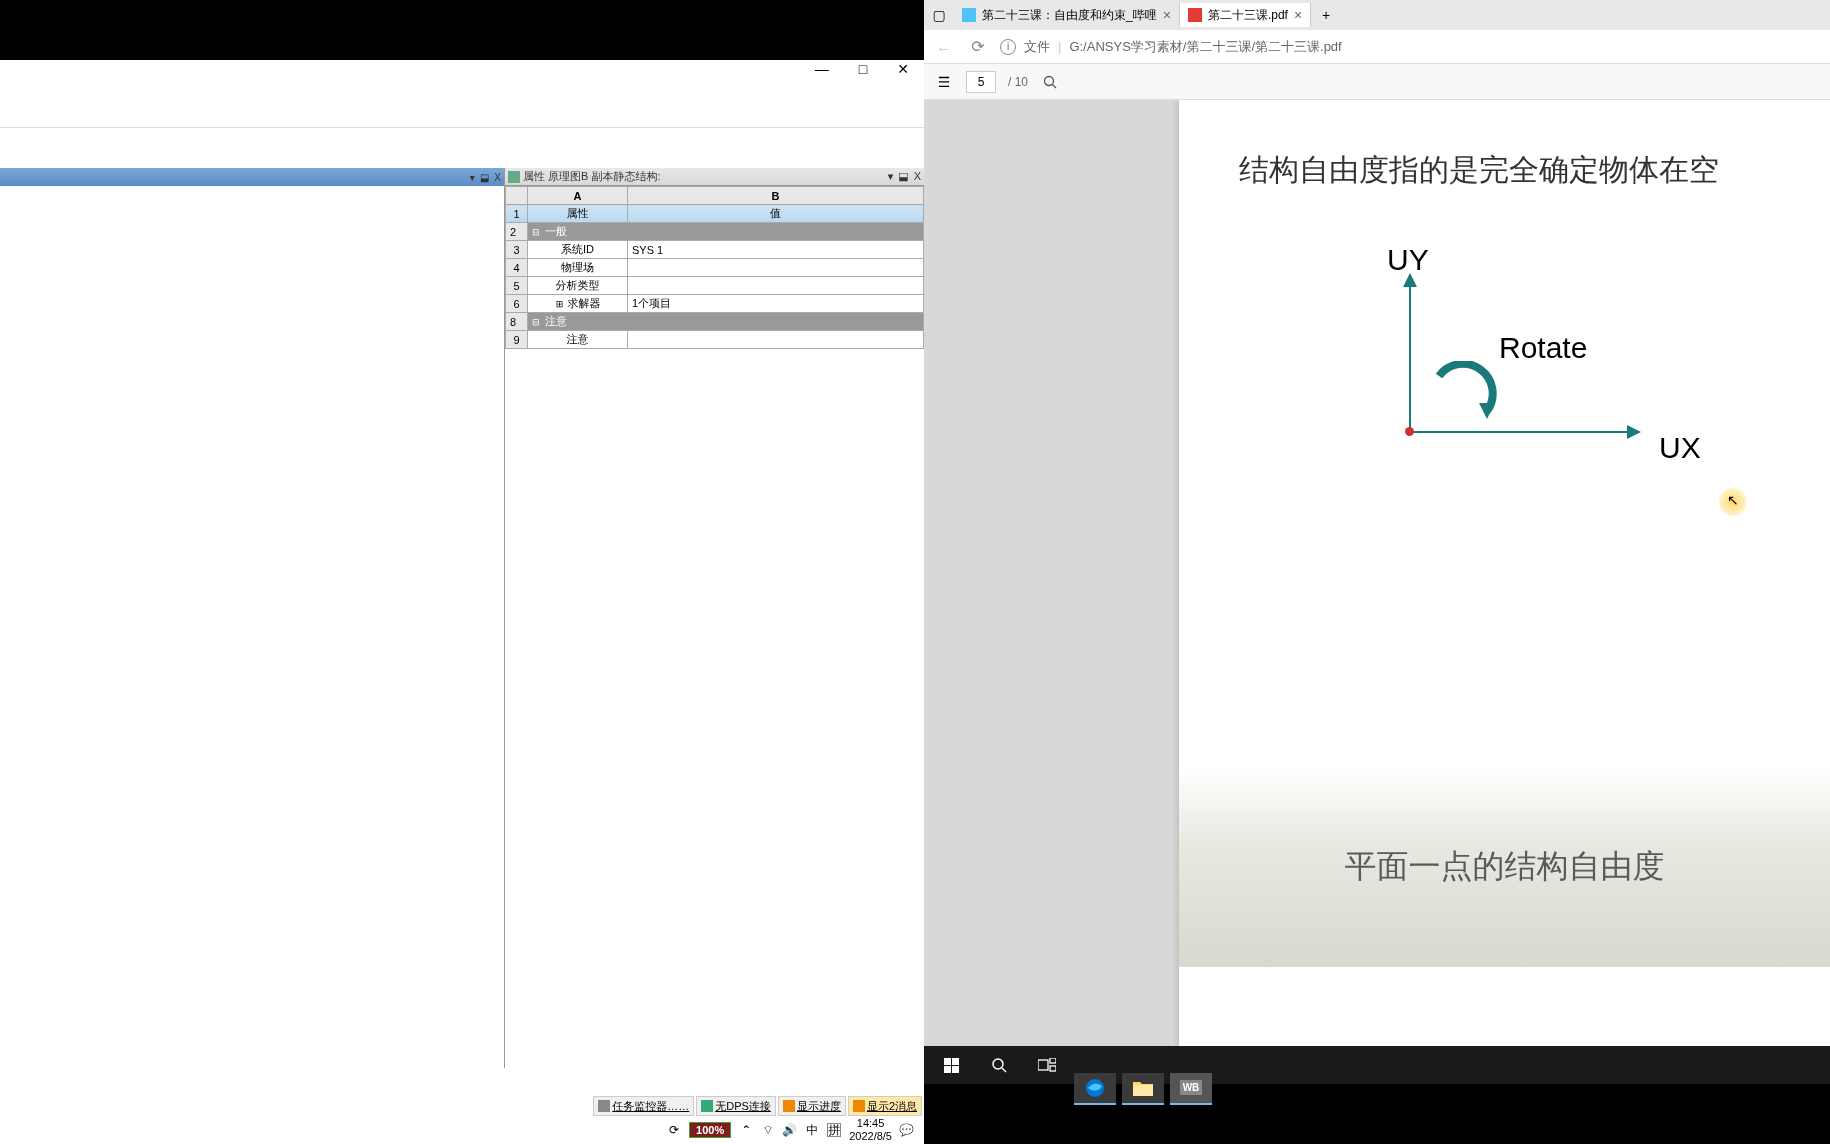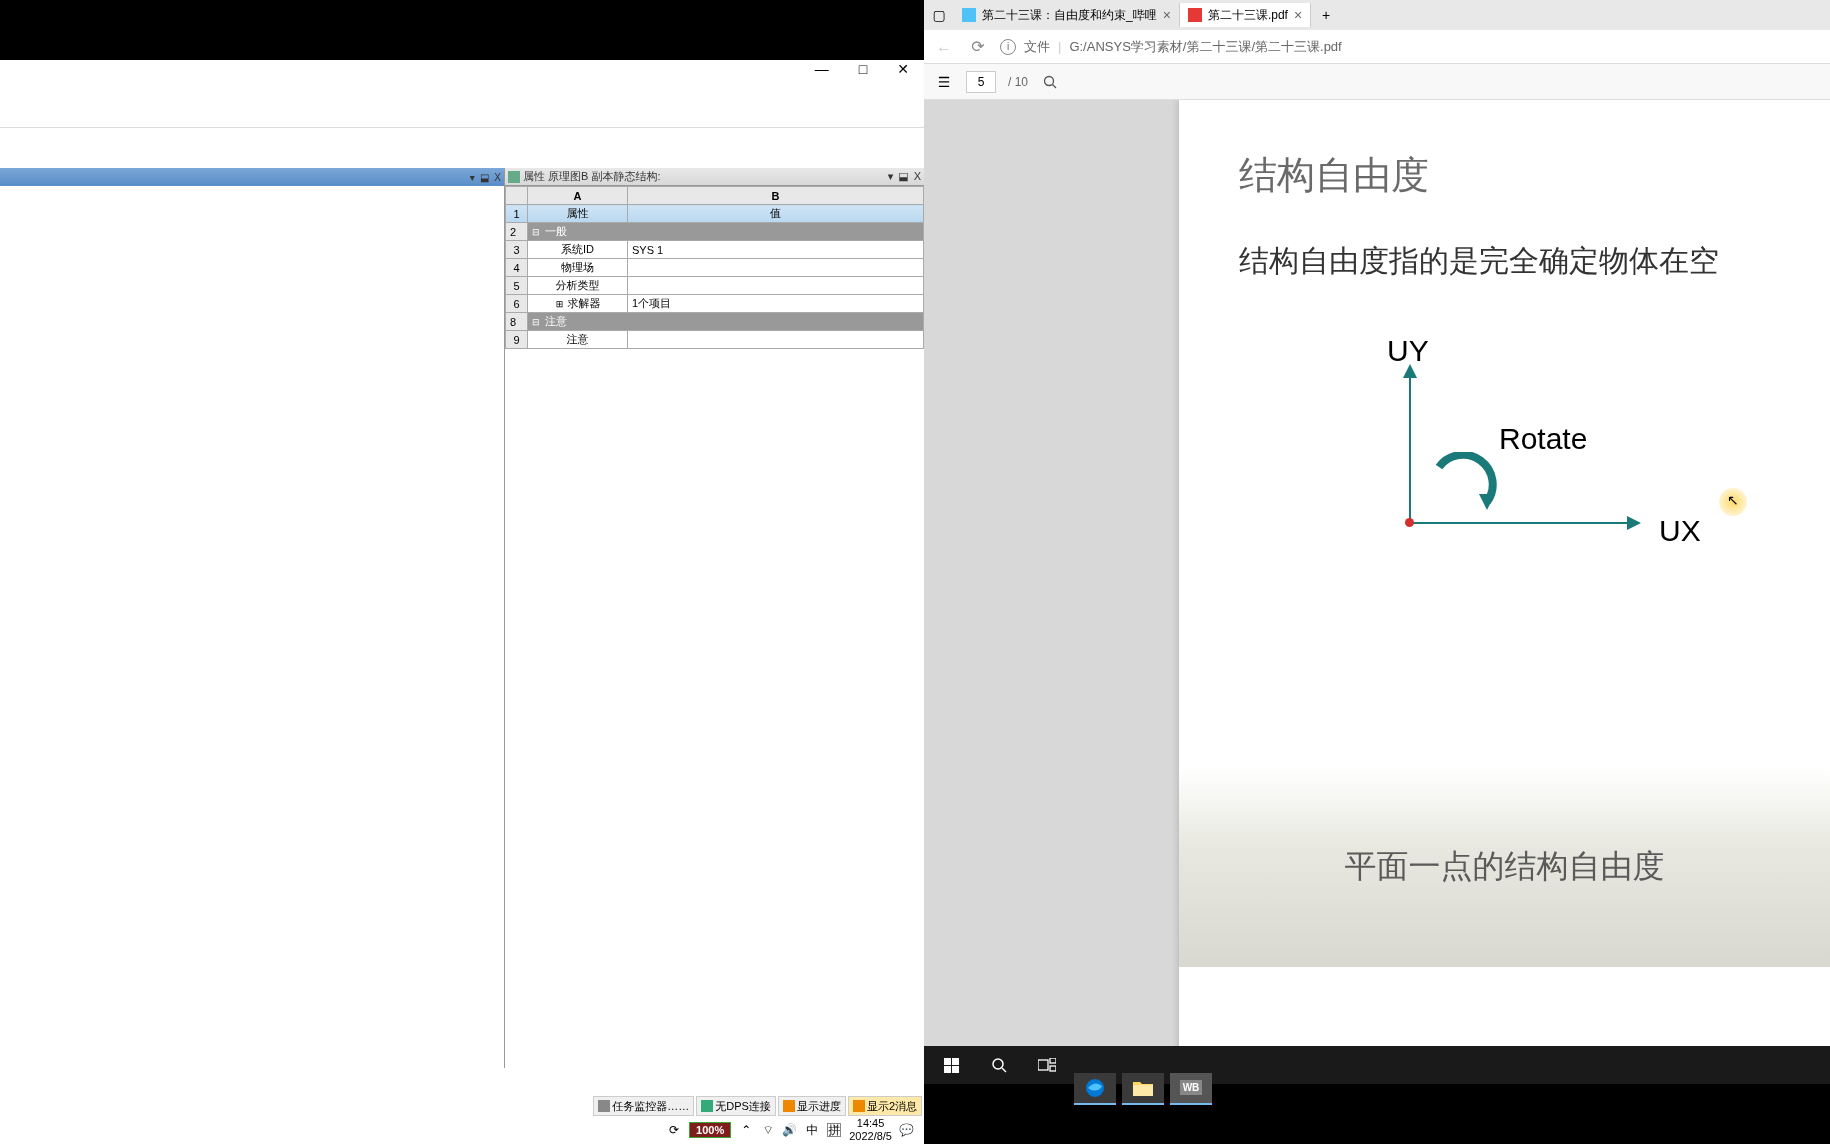--- a/index.html
+++ b/index.html
@@ -28,21 +28,21 @@
     .prop-table th { background: #e8e8e8; }
     .prop-table .col-num { width: 22px; background: #e8e8e8; }
     .prop-table .col-a { width: 100px; }
     .prop-table .header-row td { background: linear-gradient(#d0e4f5, #b8d8f0); }
     .prop-table .group-row td { background: #999; color: #fff; text-align: left; }
     .prop-table .data-row .col-a-cell { text-align: center; }
     .prop-table .data-row .col-b-cell { text-align: left; background: #fff; }
     .prop-table .expand { display: inline-block; width: 10px; font-size: 9px; }
     
     .statusbar { position: absolute; bottom: 0; left: 0; right: 0; height: 48px; background: #fff; }
-    .status-top { height: 20px; display: flex; justify-content: flex-end; gap: 2px; padding-right: 2px; }
+    .status-top { height: 20px; display: flex; justify-content: flex-end; gap: 2px; padding-right: 2px; text-decoration: underline; }
     .status-btn { background: #f0f0f0; border: 1px solid #ccc; padding: 1px 4px; font-size: 11px; display: flex; align-items: center; gap: 2px; }
     .status-icon { width: 12px; height: 12px; display: inline-block; }
     .status-bottom { height: 28px; display: flex; justify-content: flex-end; align-items: center; gap: 8px; padding-right: 10px; font-size: 11px; }
     .zoom-box { background: #7f1d1d; color: #fff; padding: 1px 6px; border: 1px solid #3a3; font-weight: bold; }
     .tray-icon { width: 14px; height: 14px; display: inline-flex; align-items: center; justify-content: center; font-size: 12px; }
     .datetime { text-align: center; line-height: 1.2; font-size: 11px; }
     
     
     .right-window { position: absolute; left: 924px; top: 0; width: 906px; height: 1084px; background: #fff; }
     .tab-strip { height: 30px; background: #e8e8e8; display: flex; align-items: center; }
@@ -72,21 +72,21 @@
     .pdf-title { font-size: 38px; color: #6a6a6a; font-weight: 500; margin-bottom: 40px; }
     .pdf-body { font-size: 30px; color: #333; margin-bottom: 60px; }
     .diagram { position: relative; width: 350px; height: 230px; margin-left: 130px; }
     .y-axis { position: absolute; left: 40px; top: 30px; width: 2px; height: 150px; background: #1a7a7a; }
     .y-arrow { position: absolute; left: 34px; top: 22px; width: 0; height: 0; border-left: 7px solid transparent; border-right: 7px solid transparent; border-bottom: 14px solid #1a7a7a; }
     .x-axis { position: absolute; left: 40px; top: 180px; width: 220px; height: 2px; background: #1a7a7a; }
     .x-arrow { position: absolute; left: 258px; top: 174px; width: 0; height: 0; border-top: 7px solid transparent; border-bottom: 7px solid transparent; border-left: 14px solid #1a7a7a; }
     .origin { position: absolute; left: 36px; top: 176px; width: 9px; height: 9px; background: #d32f2f; border-radius: 50%; }
     .rotate-arc { position: absolute; left: 60px; top: 110px; width: 70px; height: 70px; }
     .label-uy { position: absolute; left: 18px; top: -8px; font-size: 30px; }
-    .label-ux { position: absolute; left: 290px; top: 172px; font-size: 30px; }
+    .label-ux { position: absolute; left: 290px; top: 180px; font-size: 30px; }
     .label-rot { position: absolute; left: 130px; top: 80px; font-size: 30px; }
     .cursor-glow { position: absolute; width: 28px; height: 28px; background: radial-gradient(circle, #ffd966 0%, rgba(255,217,102,0.3) 70%, transparent 100%); border-radius: 50%; }
     .cursor-arrow { position: absolute; font-size: 14px; color: #000; }
     .pdf-caption-area { position: absolute; bottom: 113px; left: 0; right: 0; height: 200px; background: linear-gradient(to bottom, #fff 0%, #e8e8e0 40%, #d8d8d0 100%); display: flex; align-items: center; justify-content: center; }
     .pdf-caption { font-size: 32px; color: #5a5a5a; }
     
     
     .taskbar { position: absolute; left: 924px; bottom: 60px; width: 906px; height: 38px; background: #1a1a1a; display: flex; align-items: center; gap: 6px; padding: 0 6px; }
     .taskbar-item { width: 42px; height: 32px; display: flex; align-items: center; justify-content: center; font-size: 14px; color: #fff; }
     .taskbar-item.active { background: #3a3a3a; border-bottom: 2px solid #76b9ed; margin-top: 47px; }
@@ -248,21 +248,20 @@
       <svg width="14" height="14" viewBox="0 0 14 14">
           <circle cx="6" cy="6" r="4.5" fill="none" stroke="#555" stroke-width="1.3"></circle>
           <line x1="9.5" y1="9.5" x2="13" y2="13" stroke="#555" stroke-width="1.3"></line>
         </svg>
     </div>
   </div>
 
   <div class="pdf-viewer">
     <div class="pdf-sidebar"></div>
     <div class="pdf-page">
-      <div class="pdf-title">结构自由度</div>
       <div class="pdf-body">结构自由度指的是完全确定物体在空</div>
       <div class="diagram">
         <div class="label-uy">UY</div>
         <div class="label-rot">Rotate</div>
         <div class="y-axis"></div>
         <div class="y-arrow"></div>
         <div class="x-axis"></div>
         <div class="x-arrow"></div>
         <div class="origin"></div>
         <svg class="rotate-arc" viewBox="0 0 70 70">

